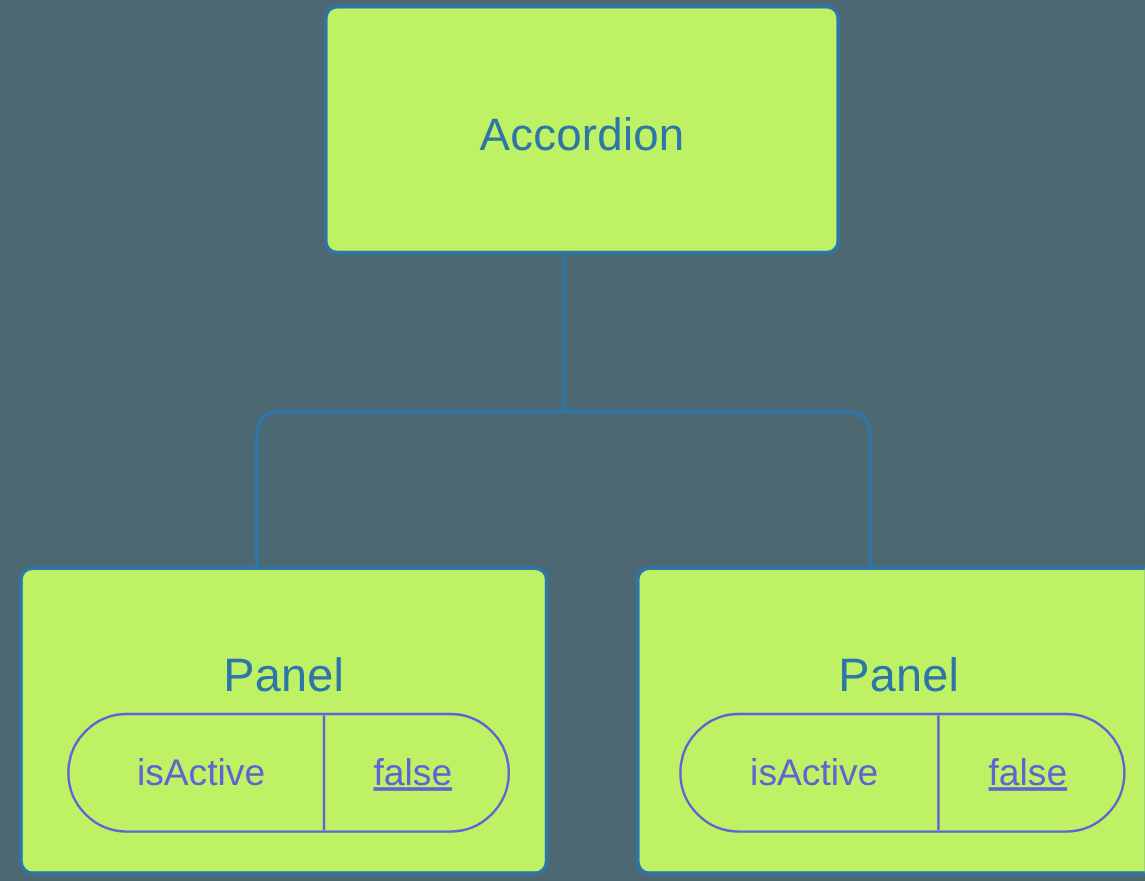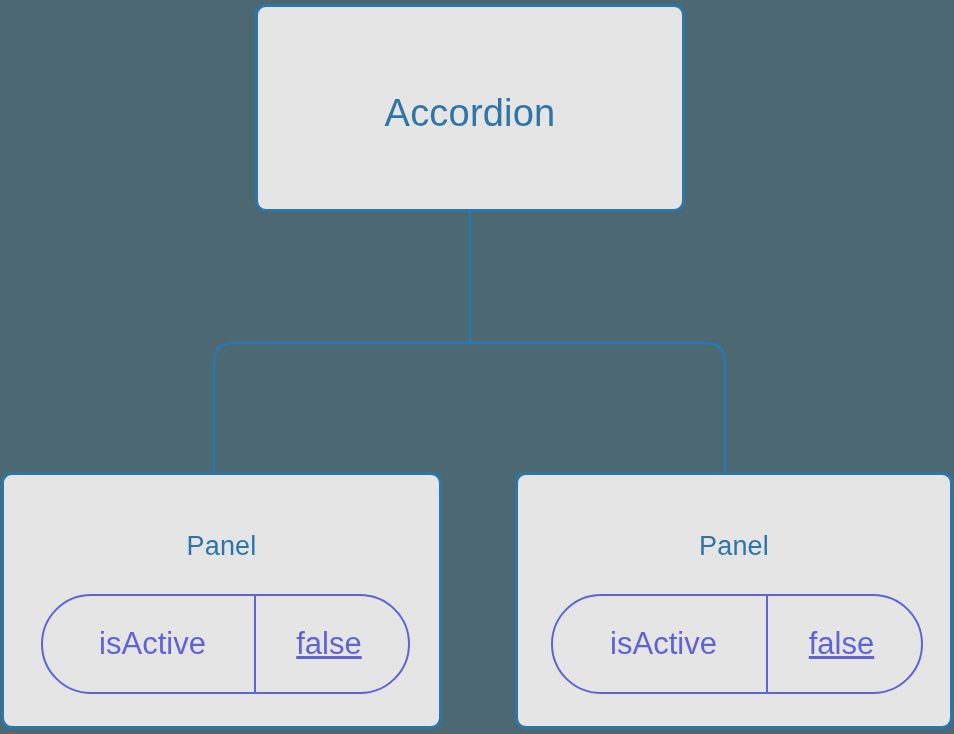--- a/index.html
+++ b/index.html
@@ -29,24 +29,25 @@
     top: 0;
     width: 954px;
     height: 734px;
     z-index: 1;
   }
 
   
   .node-box {
     position: absolute;
     z-index: 2;
-    background: #e5e5e5;
+    background: #bef264;
     border: 3px solid #2e75a8;
     border-radius: 11px;
     box-sizing: border-box;
+    margin-left: 15px;
   }
 
   #node-accordion {
     left: 255px;
     top: 4px;
     width: 430px;
     height: 208px;
   }
 
   #node-panel-left {
@@ -76,22 +77,22 @@
     white-space: nowrap;
   }
 
   #node-accordion .node-title {
     top: 82px;
     font-size: 38px;
     line-height: 48px;
   }
 
   .panel-node .node-title {
-    top: 50px;
-    font-size: 27px;
+    top: 68px;
+    font-size: 39px;
     line-height: 42px;
   }
 
   
   .prop-pill {
     position: absolute;
     top: 119px;
     height: 100px;
     border: 2.5px solid #5f63d4;
     border-radius: 50px;

